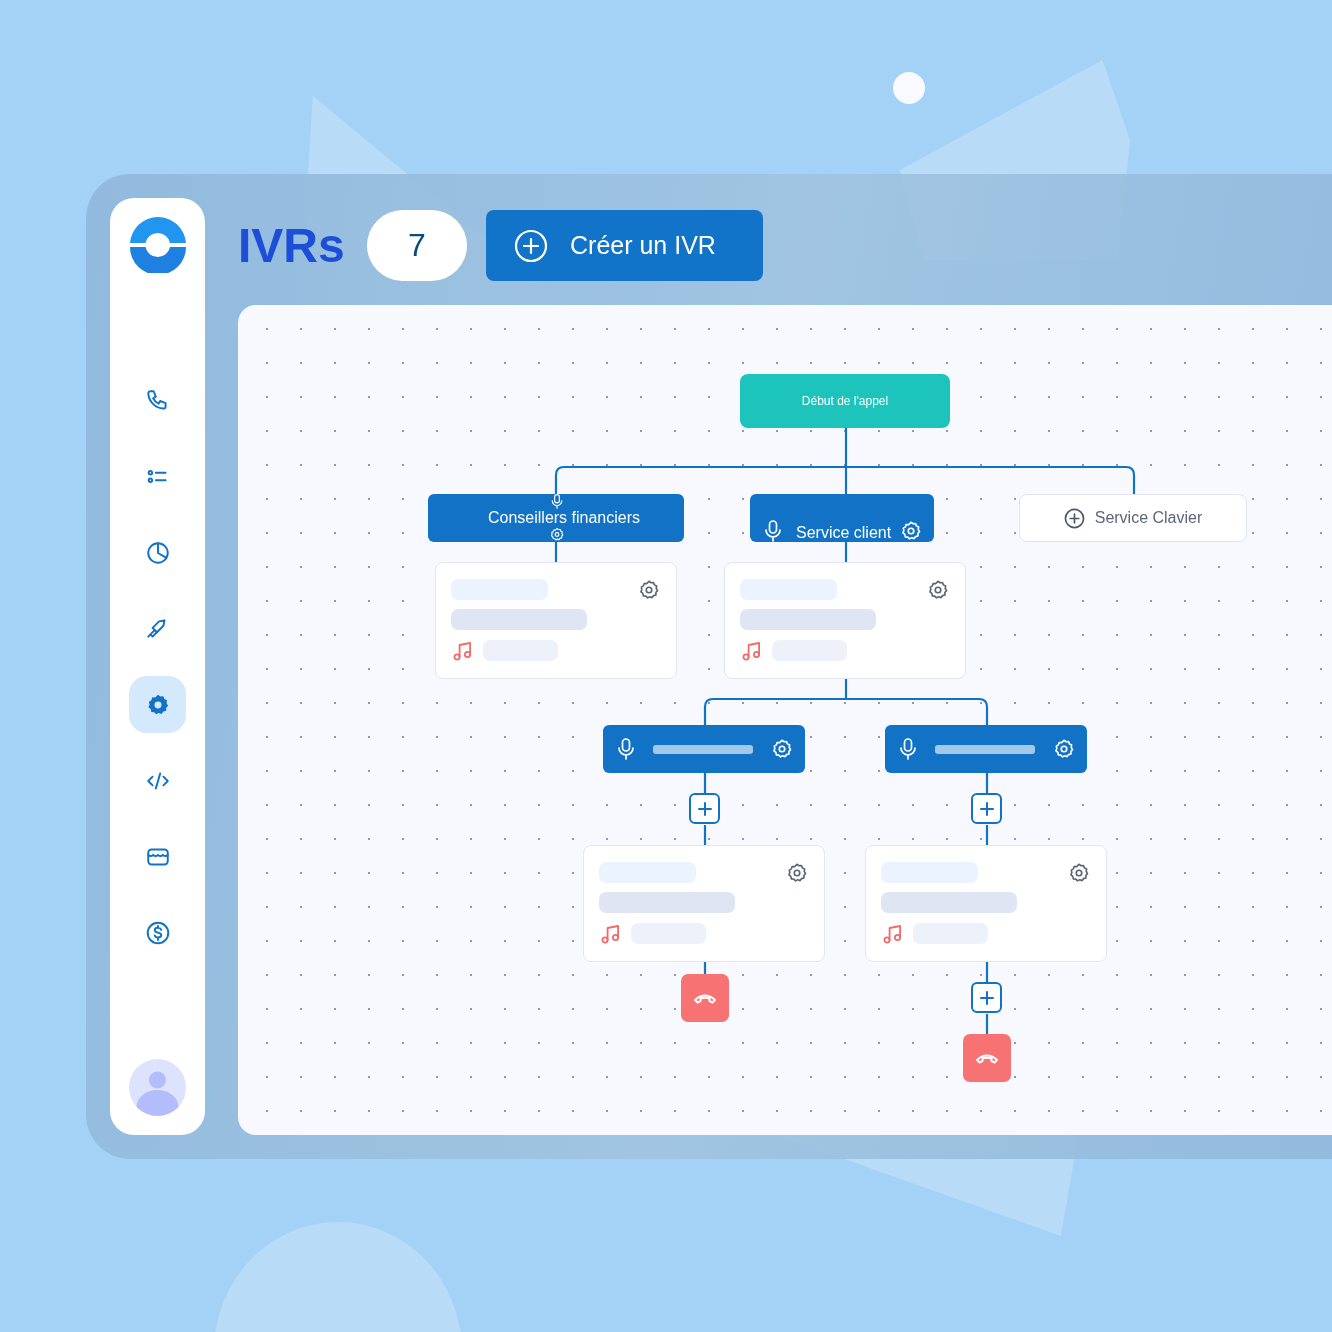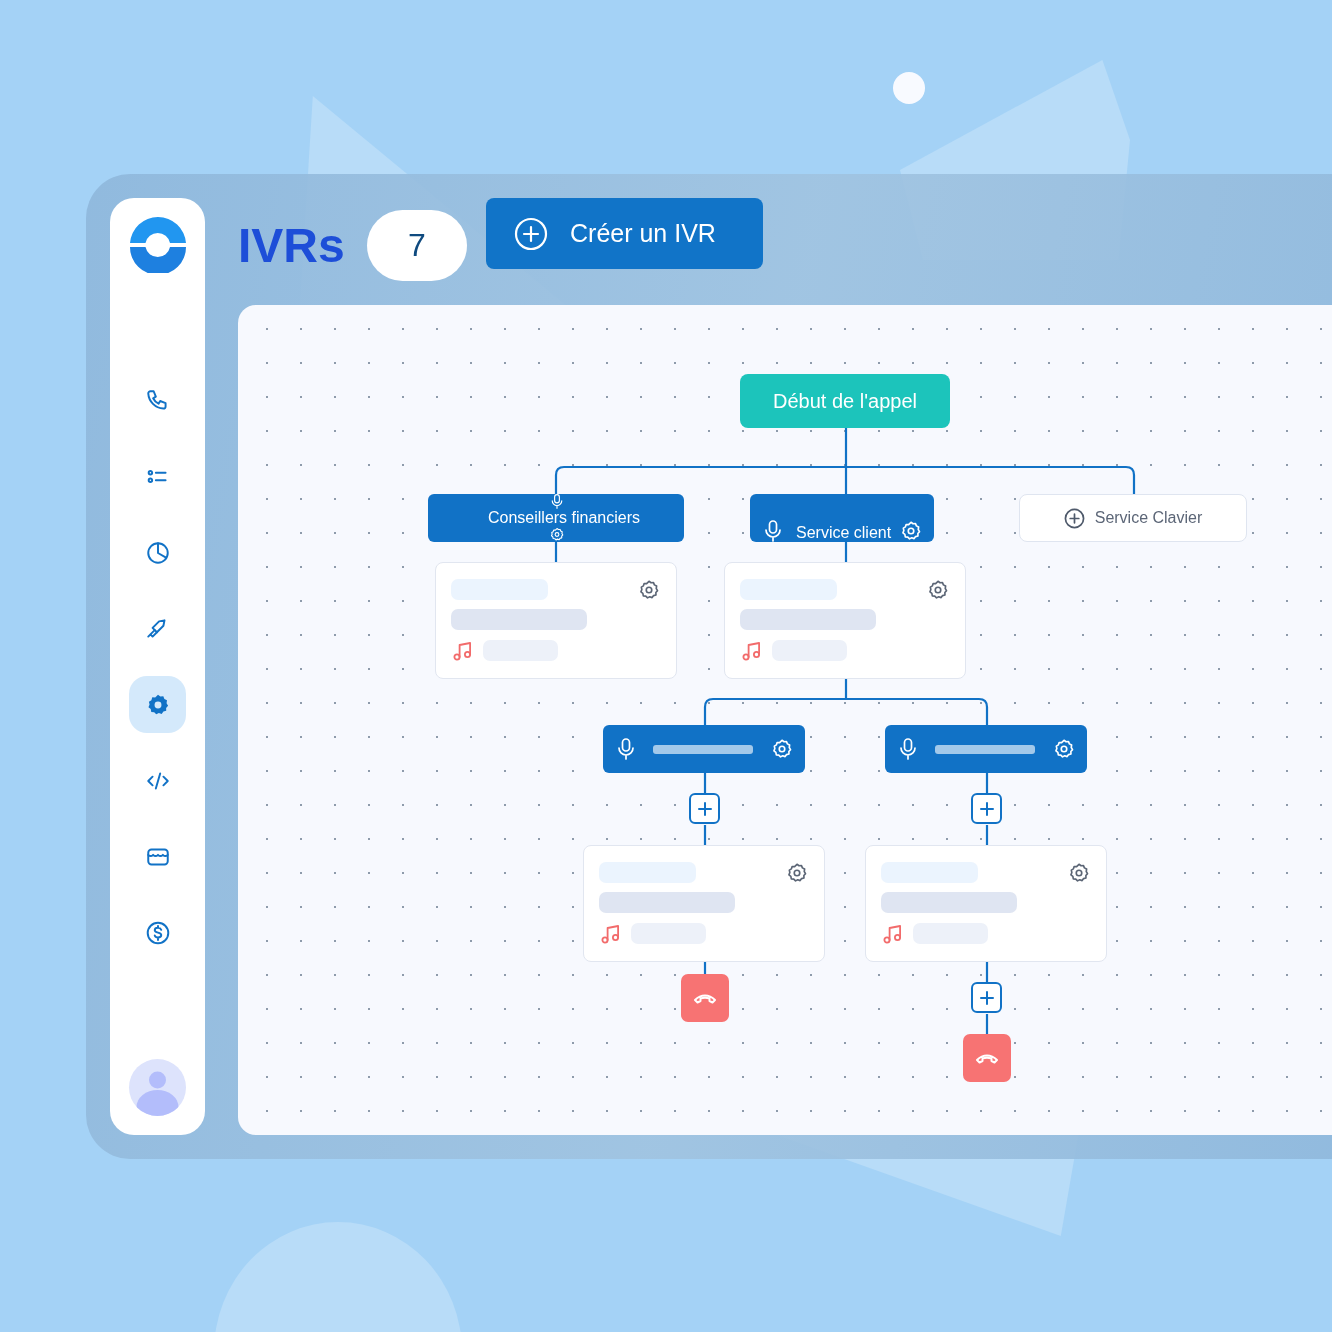--- a/index.html
+++ b/index.html
@@ -47,38 +47,38 @@
   }
   .header-title {
     position:absolute; left:238px; top:214px; font-size:48px; font-weight:bold;
     color:#1d4ed8; letter-spacing:0px; line-height:64px;
   }
   .count-badge {
     position:absolute; left:367px; top:210px; width:100px; height:71px; border-radius:36px;
     background:#fff; color:#0f4a7f; font-size:32px; display:flex; align-items:center; justify-content:center;
   }
   .create-btn {
-    position:absolute; left:486px; top:198px; width:277px; height:71px; border-radius:8px;
+    position:absolute; left:486px; top:210px; width:277px; height:71px; border-radius:8px;
     background:#1174c8; color:#fff; font-size:25px; display:flex; align-items:center;
   }
   .create-btn svg { margin-left:28px; margin-right:22px; }
   .canvas {
     position:absolute; left:238px; top:305px; width:1110px; height:830px;
     border-radius:18px 0 0 18px;
     background-color:#f7f9fe;
     background-image: radial-gradient(circle, #8e9bab 1.2px, transparent 1.4px);
     background-size:34px 34px;
     background-position:12px 7px;
     overflow:hidden;
   }
   .flow { position:absolute; left:0; top:0; width:1332px; height:1332px; pointer-events:none; }
   .node { position:absolute; pointer-events:auto; box-sizing:border-box; }
   .start-node {
     left:740px; top:374px; width:210px; height:54px; border-radius:8px;
-    background:#1cc4bb; color:#fff; font-size:20px;
+    background:#1cc4bb; color:#fff; font-size:12px;
     display:flex; align-items:center; justify-content:center;
   }
   .menu-node {
     height:48px; border-radius:6px; background:#1172c6; color:#fff; font-size:16px;
     display:flex; align-items:center; padding:0 12px 0 14px;
   }
   .menu-node .label { flex:1; margin-left:14px; white-space:nowrap; }
   .menu-node .bar-ph { flex:1; height:9px; margin:0 18px 0 18px; border-radius:3px; background:#a3c9ea; }
   .option-node {
     left:1019px; top:494px; width:228px; height:48px; border-radius:8px;

